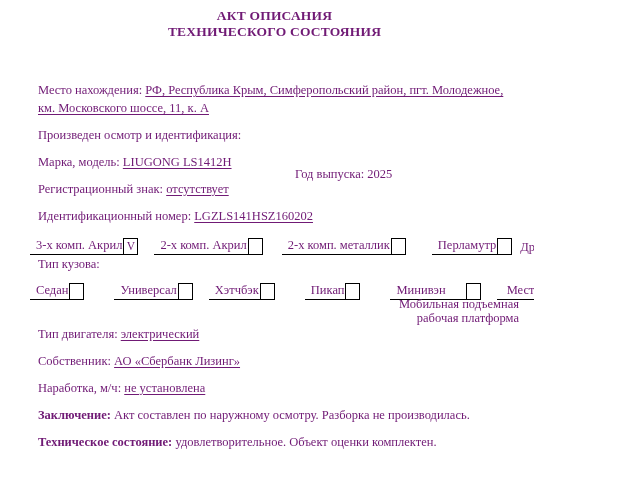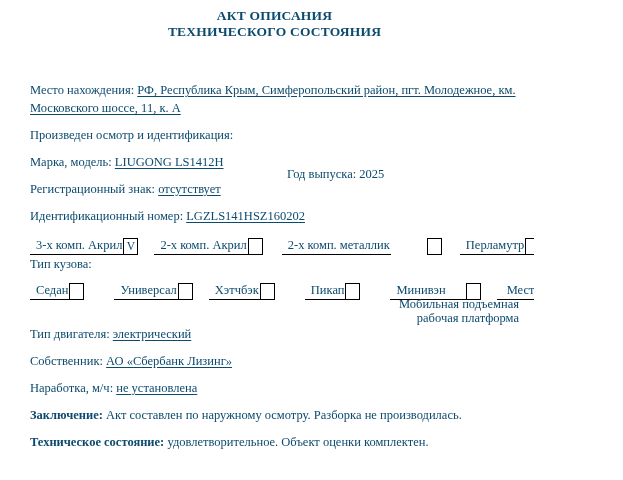--- a/index.html
+++ b/index.html
@@ -1,46 +1,46 @@
 <!DOCTYPE html>
 <html><head>
 <meta charset="utf-8">
 <style>
   html,body { margin:0; padding:0; background:#fff; }
   .page {
     width:534px; height:480px; box-sizing:border-box;
-    background:#ffffff; color:#0c4a6e;
+    background:#ffffff; color:#701a75;
     font-family:"Liberation Serif","DejaVu Serif",serif;
     font-size:12.5px; position:relative;
     padding:8px 15px 8px 30px; overflow:hidden;
   }
   .title { text-align:center; font-weight:bold; font-size:13.5px;
            line-height:15.5px; letter-spacing:0.2px; margin:0 0 42px; }
-  p.line { margin:0 0 9px; line-height:18px; }
+  p.line { margin:0 8px 9px; line-height:18px; }
   .loc { max-width:565px; }
   .u { text-decoration:underline; text-underline-offset:2px; }
   .b { font-weight:bold; }
   .rel { position:relative; }
   .year-abs { position:absolute; left:257px; top:12px; }
   
   .cbrow { display:flex; align-items:flex-end; margin:12px 0 0; height:18px; }
   .grp { display:inline-flex; align-items:flex-end; white-space:nowrap; }
   .grp .lab { border-bottom:1px solid #000; padding:0 1px 2px 6px; line-height:14px; }
   .box { width:13px; height:15px; border:1px solid #000; display:inline-block;
          text-align:center; line-height:15px; font-size:11.5px; background:#fff; }
   .blank { display:inline-block; width:100px; border-bottom:1px solid #222;
            height:14px; margin-left:4px; }
   .kuzov-label { margin:10px 0 0; line-height:16px; }
   .cbrow2 { margin-top:0; }
   .otherline { display:inline-block; width:64px; border-bottom:1px solid #999;
                text-align:center; line-height:15px; margin-left:2px; }
   .note { text-align:right; line-height:13.5px; margin-top:-2px; }
   .sec { margin-top:0; }
   .mr16 { margin-right:16px; } .mr19 { margin-right:19px; }
-  .mr18 { margin-right:18px;gap:36px; } .mr8  { margin-right:8px;  }
+  .mr18 { margin-right:26px; } .mr8  { margin-right:8px;  }
   .mr13 { margin-right:30px; } .mr24 { margin-right:24px; }
   .pr20 { padding-right:20px !important; }
   .pl10 { padding-left:10px !important; }
 </style>
 </head>
 <body>
 
 <div class="page">
 
   <div class="title">

